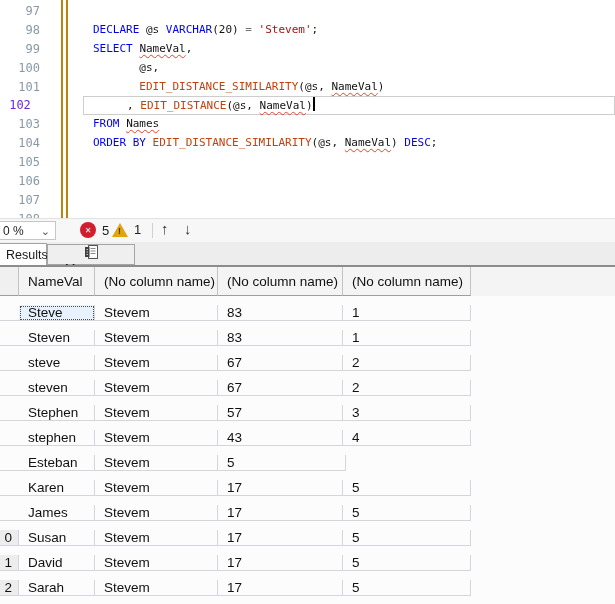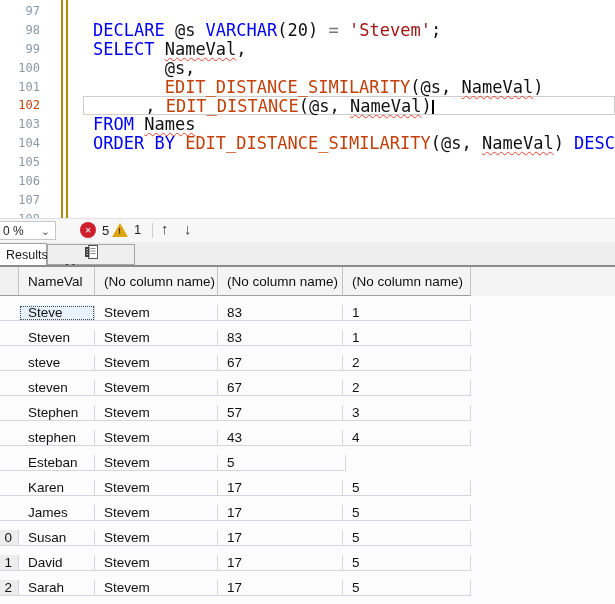--- a/index.html
+++ b/index.html
@@ -7,25 +7,25 @@
   #app {
     position:relative; width:615px; height:604px; overflow:hidden;
     font-family:"Liberation Sans", sans-serif; background:#fff;
   }
 
   
   .editor { position:absolute; left:0; top:0; width:615px; height:218px; background:#fff; overflow:hidden; }
   .gutter { position:absolute; left:0; top:2px; width:40px; text-align:right;
             font-family:"DejaVu Sans Mono", monospace; font-size:12px; color:#8a98a5; }
   .gutter .ln { height:18.9px; line-height:18.9px; }
-  .gutter .ln.act { color:#c2410c; }
+  .gutter .ln.act { color:#6d28d9;text-align:center; }
   .trackbar1, .trackbar2 { position:absolute; top:0; width:2px; height:218px; background:#b8860b; }
   .trackbar1 { left:61px; } .trackbar2 { left:66px; }
   .code { position:absolute; left:83px; top:2px; right:0;
-          font-family:"DejaVu Sans Mono", monospace; font-size:17px; color:#111; }
+          font-family:"DejaVu Sans Mono", monospace; font-size:11px; color:#111; }
   .cline { height:18.9px; line-height:18.8px; white-space:pre; padding-left:10px; }
   .cline.cur { border:1px solid #cdcdcd; background:#fff; }
   .tk-kw { color:#0000f0; }
   .tk-fn { color:#c2410c; }
   .tk-str { color:#a31515; }
   .tk-op { color:#777; }
   .tk-pl { color:#111; }
   .tk-err { color:#111; text-decoration:underline; text-decoration-style:wavy;
             text-decoration-color:#e8402f; text-decoration-thickness:1px; text-underline-offset:2px; }
   .caret { display:inline-block; width:2px; height:14px; background:#000; vertical-align:-2px; }

